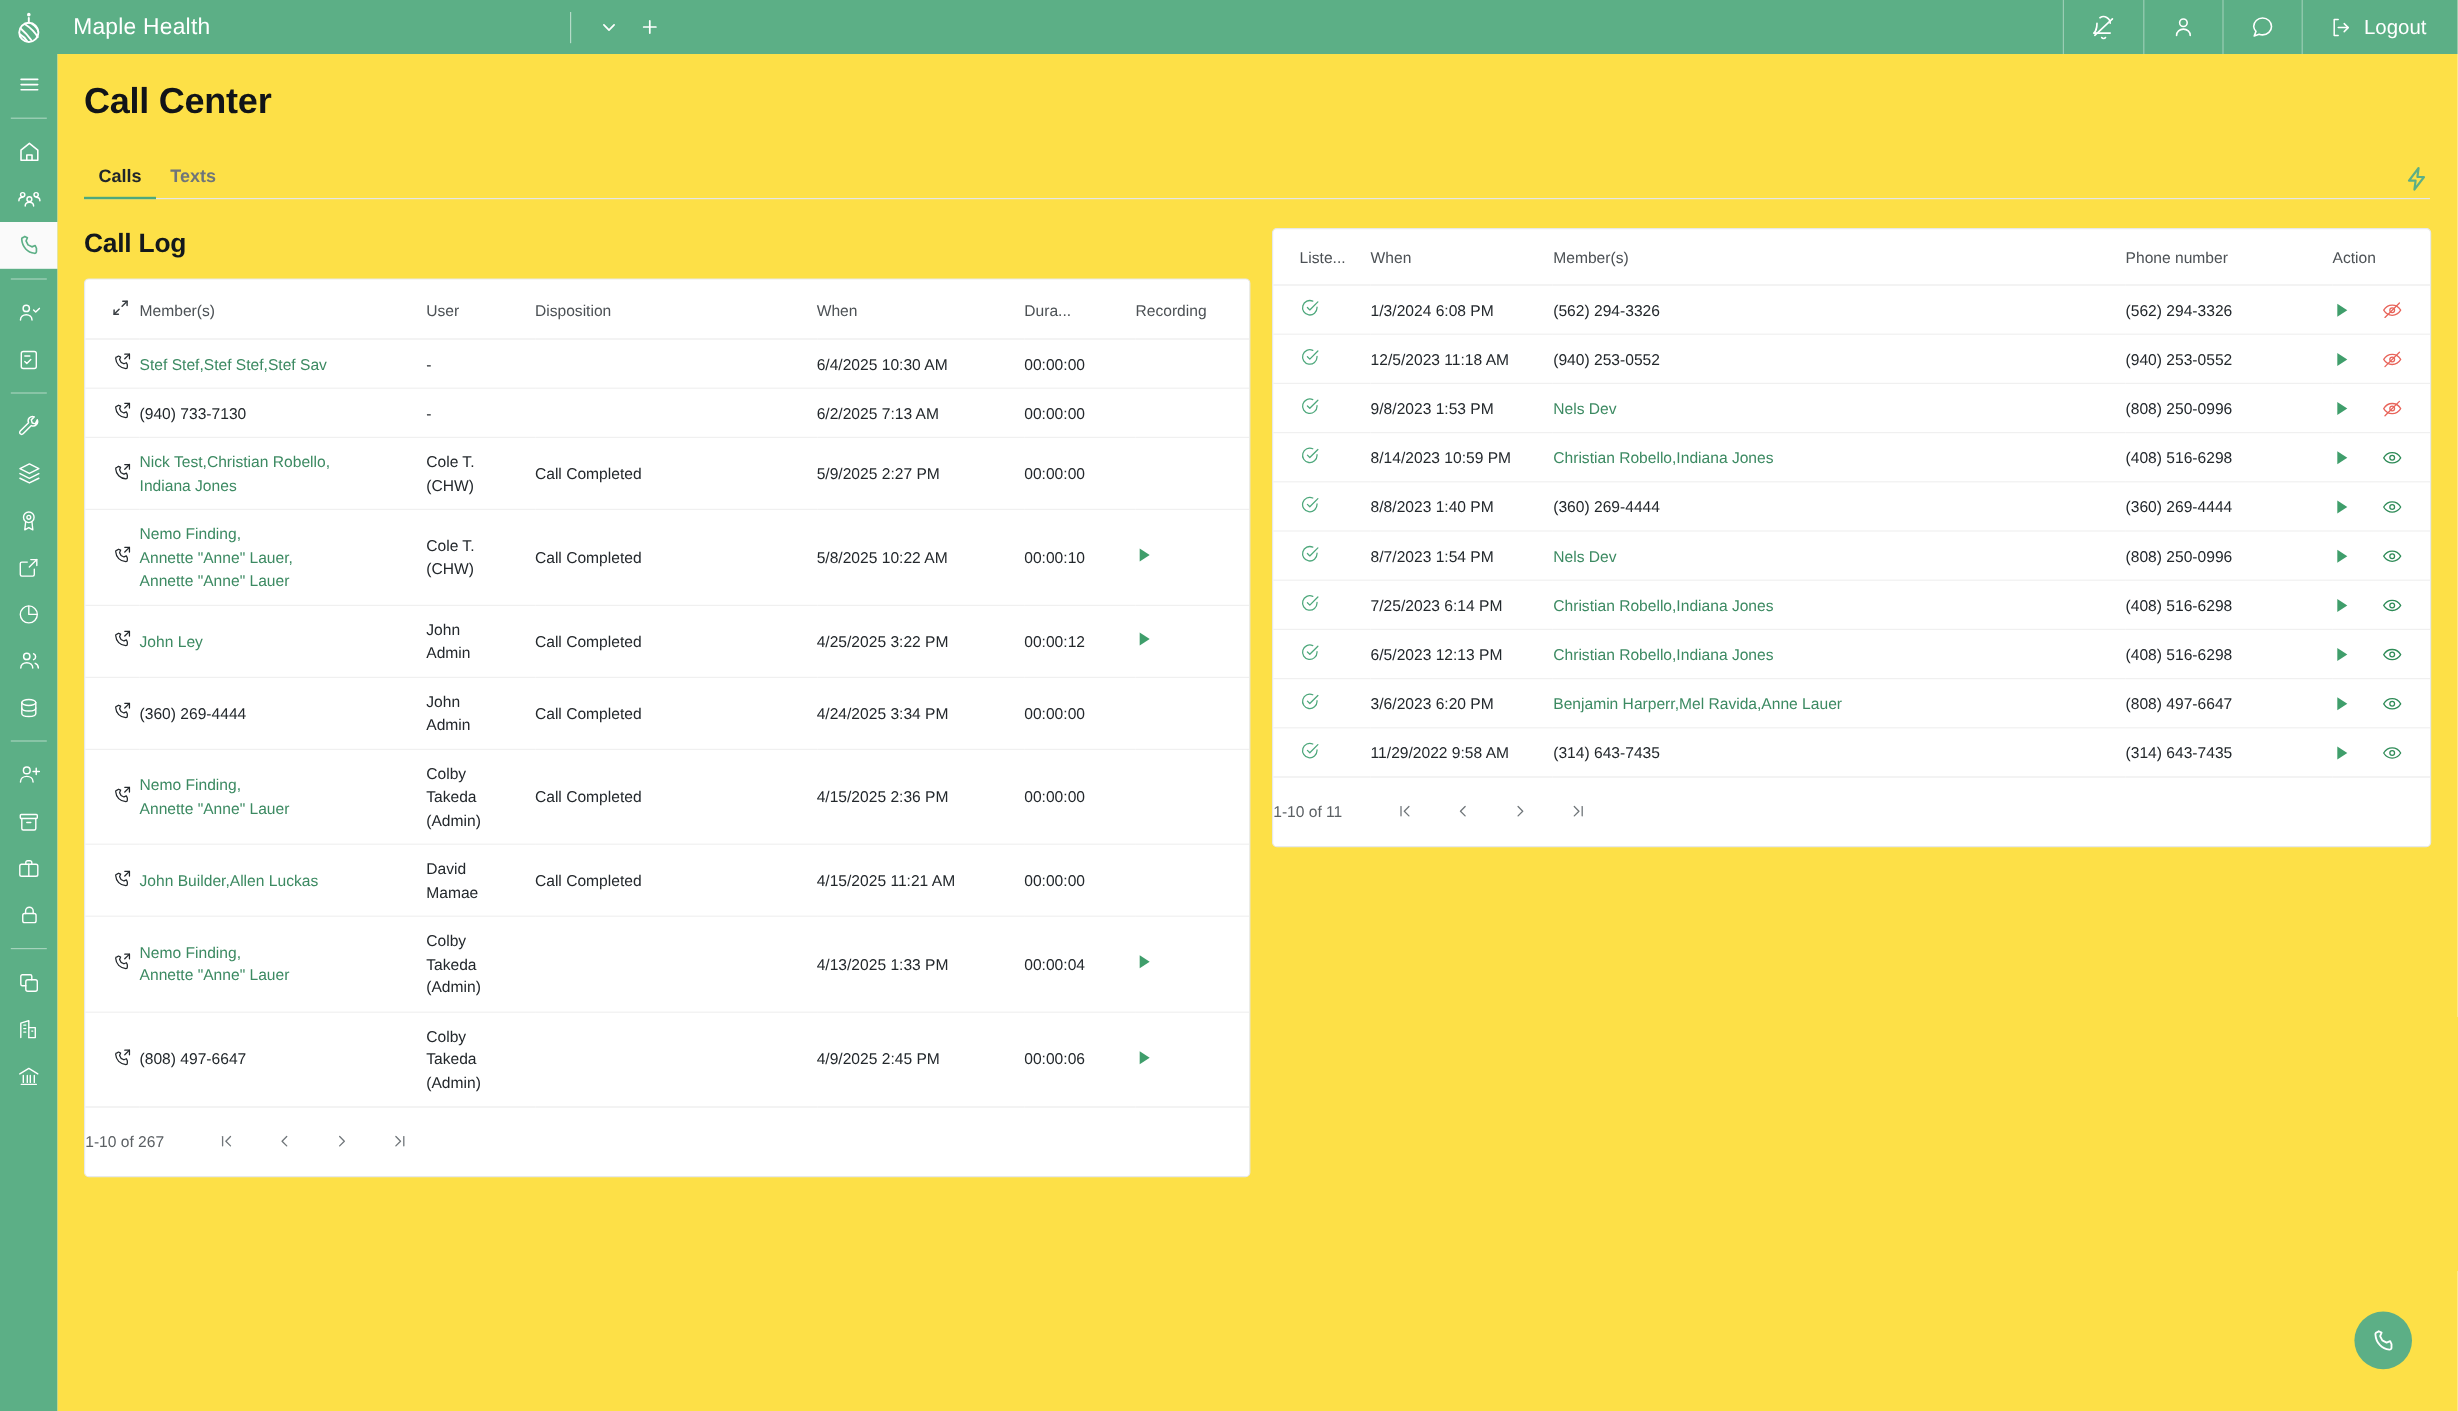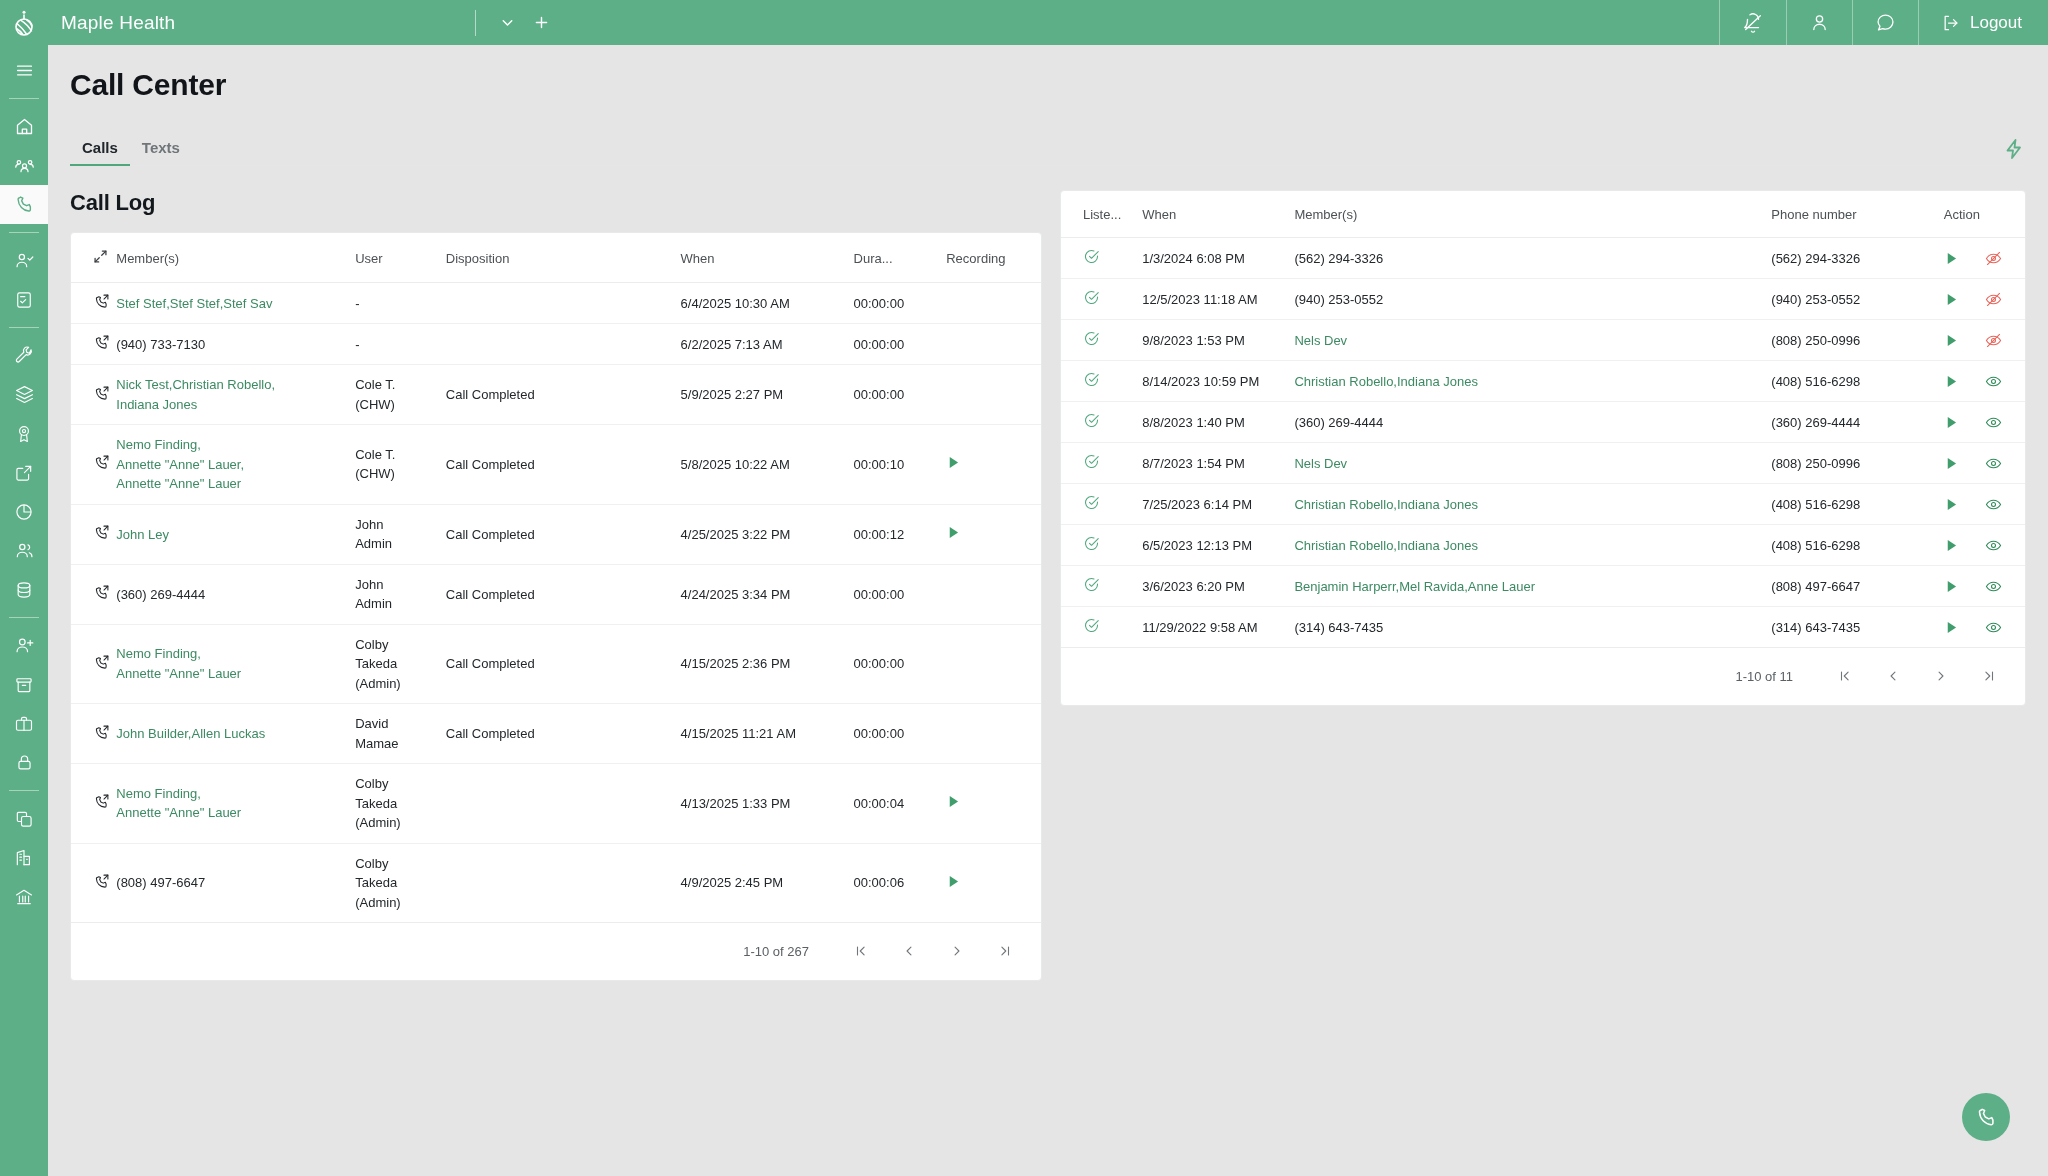--- a/index.html
+++ b/index.html
@@ -61,21 +61,21 @@
   .rail-item.active { background: #fafafa; }
   .rail-divider {
     width: 30px; height: 1px; background: rgba(255,255,255,.45);
     margin: 8px 0;
   }
 
   
   .page {
     position: absolute; top: 45px; left: 48px;
     width: 2000px; height: 1131px;
-    background: #e5e5e5;
+    background: #fde047;
   }
   .page-title {
     font-size: 30px; font-weight: 700; color: #111418;
     padding: 23px 0 0 22px; letter-spacing: -.2px;
   }
   .bolt-icon {
     position: absolute; right: 22px; top: 92px; cursor: pointer;
   }
   .tabs {
     margin: 27px 0 0 22px;
@@ -134,21 +134,21 @@
   .cl-c6 { width: 92px; }
 
   
   .vm-c0 { width: 80px; padding-left: 22px !important; }
   .vm-c1 { width: 150px; }
   .vm-c2 { width: 470px; }
   .vm-c3 { width: 170px; }
   .vm-c4 { width: 80px; }
 
   .pager {
-    display: flex; align-items: center; justify-content: flex-end;
+    display: flex; align-items: center; 
     gap: 20px; padding: 14px 22px 15px 0;
     font-size: 13px; color: #5b6064;
   }
   .pager-count { margin-right: 18px; }
   .pg-btn {
     width: 28px; height: 28px; display: flex;
     align-items: center; justify-content: center;
     cursor: pointer; color: #70767a;
   }
 

